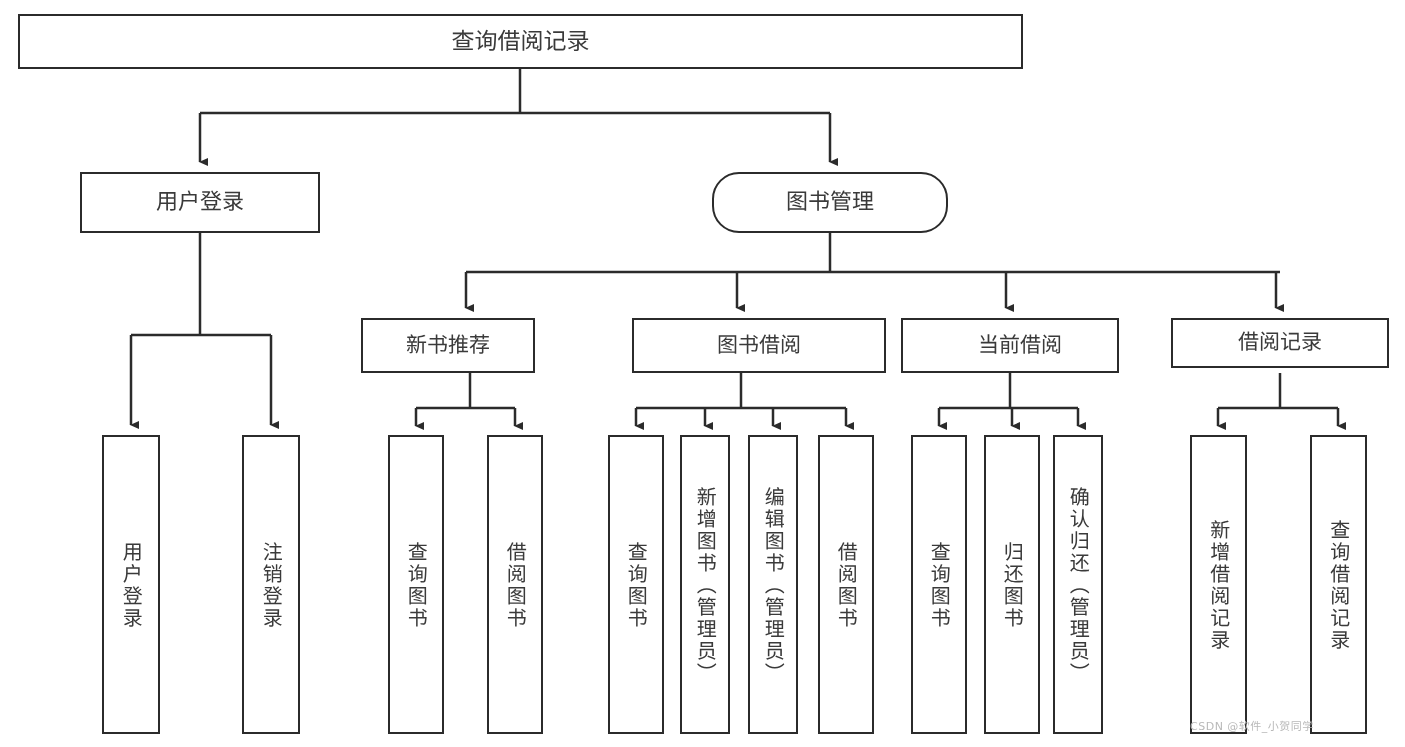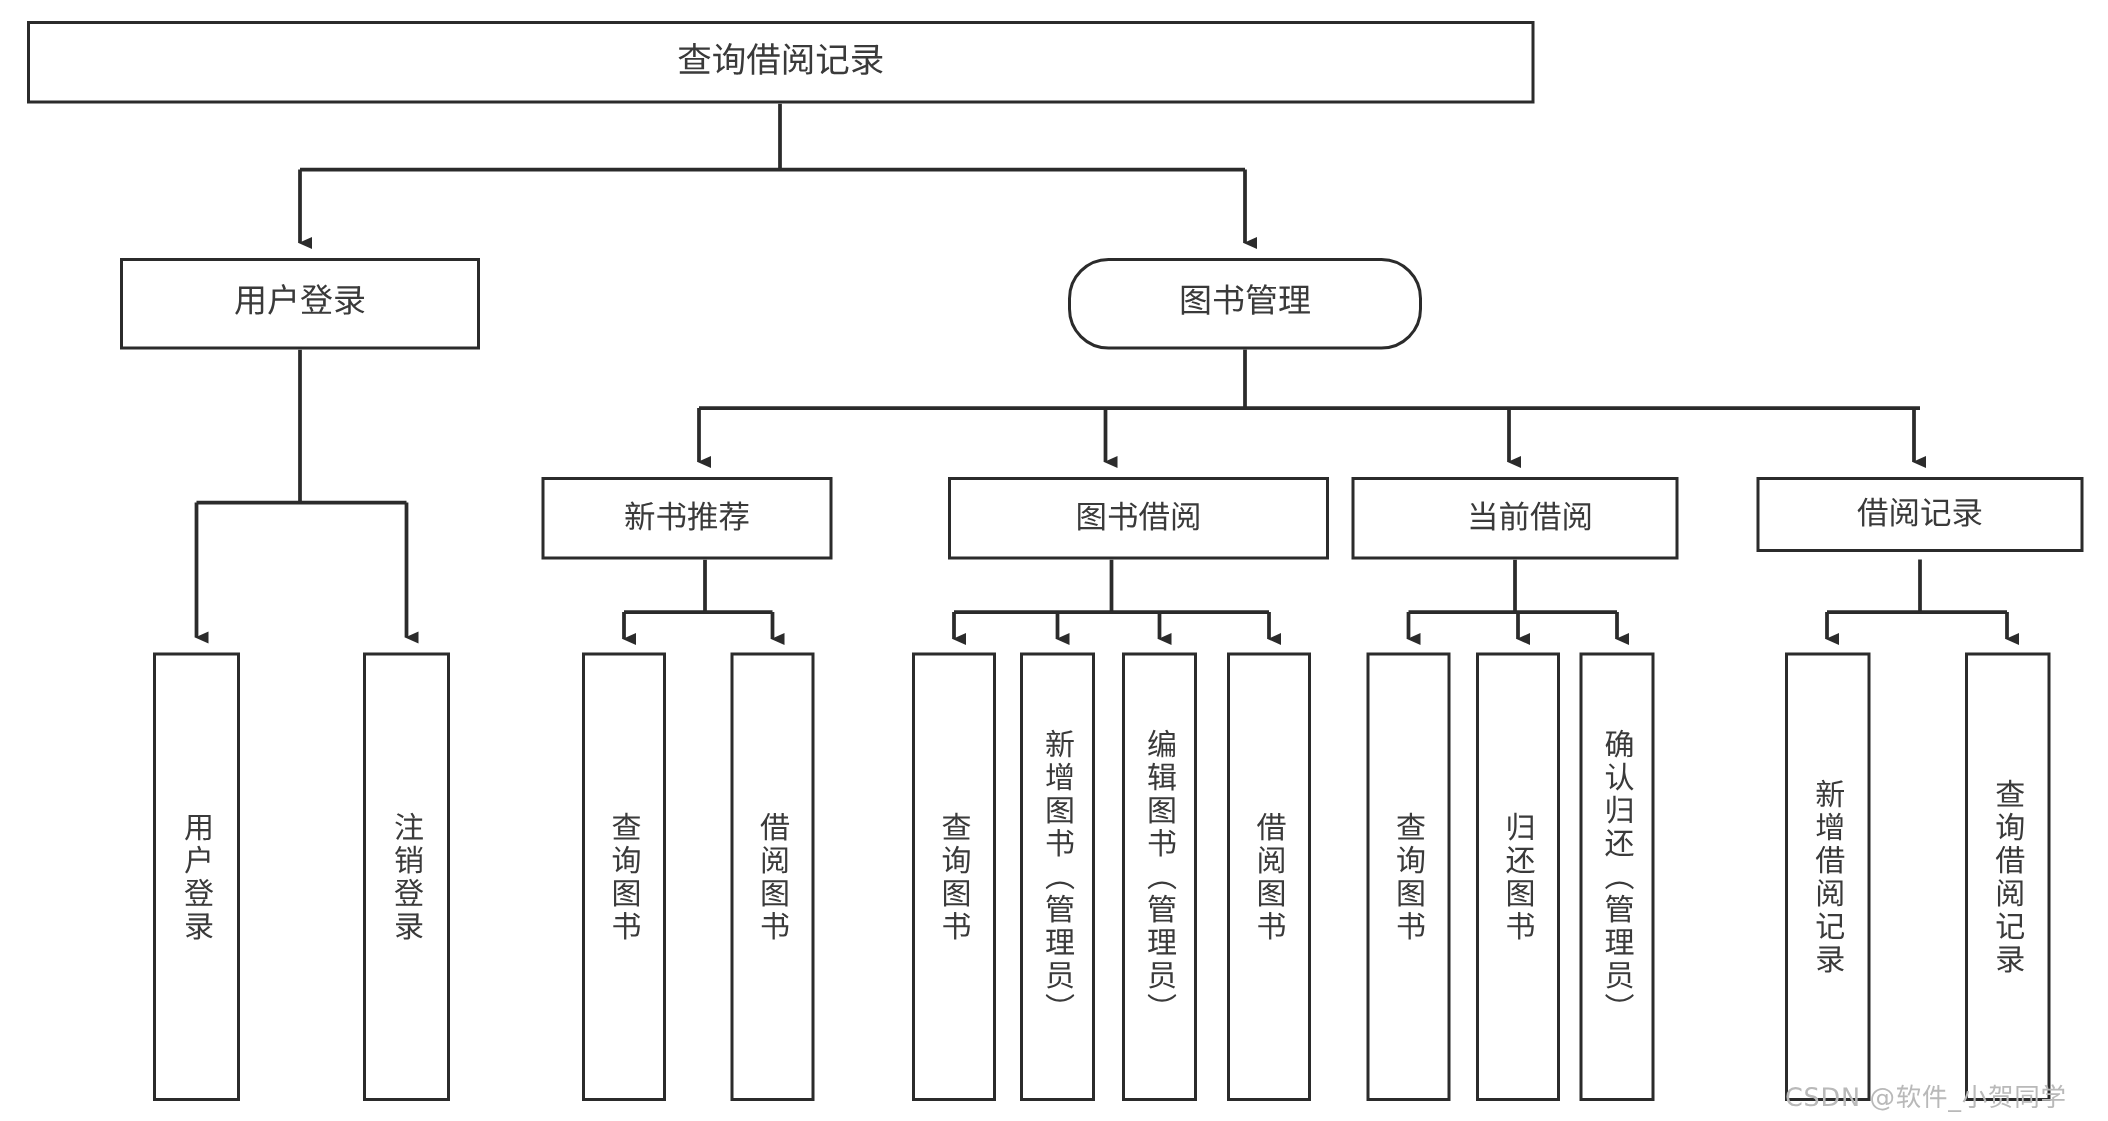--- a/index.html
+++ b/index.html
@@ -54,21 +54,21 @@
     white-space: nowrap;
   }
   .root  { font-size: 23px; }
   .lvl1  { font-size: 22px; }
   .lvl2  { font-size: 21px; }
   .leaf  { font-size: 20px; }
 
   .watermark {
     position: absolute;
     color: #b9b9b9;
-    font-size: 17px;
+    font-size: 11px;
     white-space: nowrap;
     letter-spacing: 0.5px;
     font-family: "DejaVu Sans", "Liberation Sans", sans-serif;
   }
 </style>
 </head>
 <body>
 
 <div id="canvas">
 
@@ -140,21 +140,21 @@
     <span class="label">查询借阅记录</span>
   </div>
 
   <div class="node horiz lvl1" style="left:80px; top:172px; width:240px; height:61px;">
     <span class="label">用户登录</span>
   </div>
   <div class="node horiz lvl1" style="left:712px; top:172px; width:236px; height:61px;border-radius:27px;">
     <span class="label">图书管理</span>
   </div>
 
-  <div class="node horiz lvl2" style="left:361px; top:318px; width:194px; height:55px;">
+  <div class="node horiz lvl2" style="left:361px; top:318px; width:174px; height:55px;">
     <span class="label">新书推荐</span>
   </div>
   <div class="node horiz lvl2" style="left:632px; top:318px; width:254px; height:55px;">
     <span class="label">图书借阅</span>
   </div>
   <div class="node horiz lvl2" style="left:901px; top:318px; width:218px; height:55px;padding-left:20px;">
     <span class="label">当前借阅</span>
   </div>
   <div class="node horiz lvl2" style="left:1171px; top:318px; width:218px; height:50px;">
     <span class="label">借阅记录</span>

